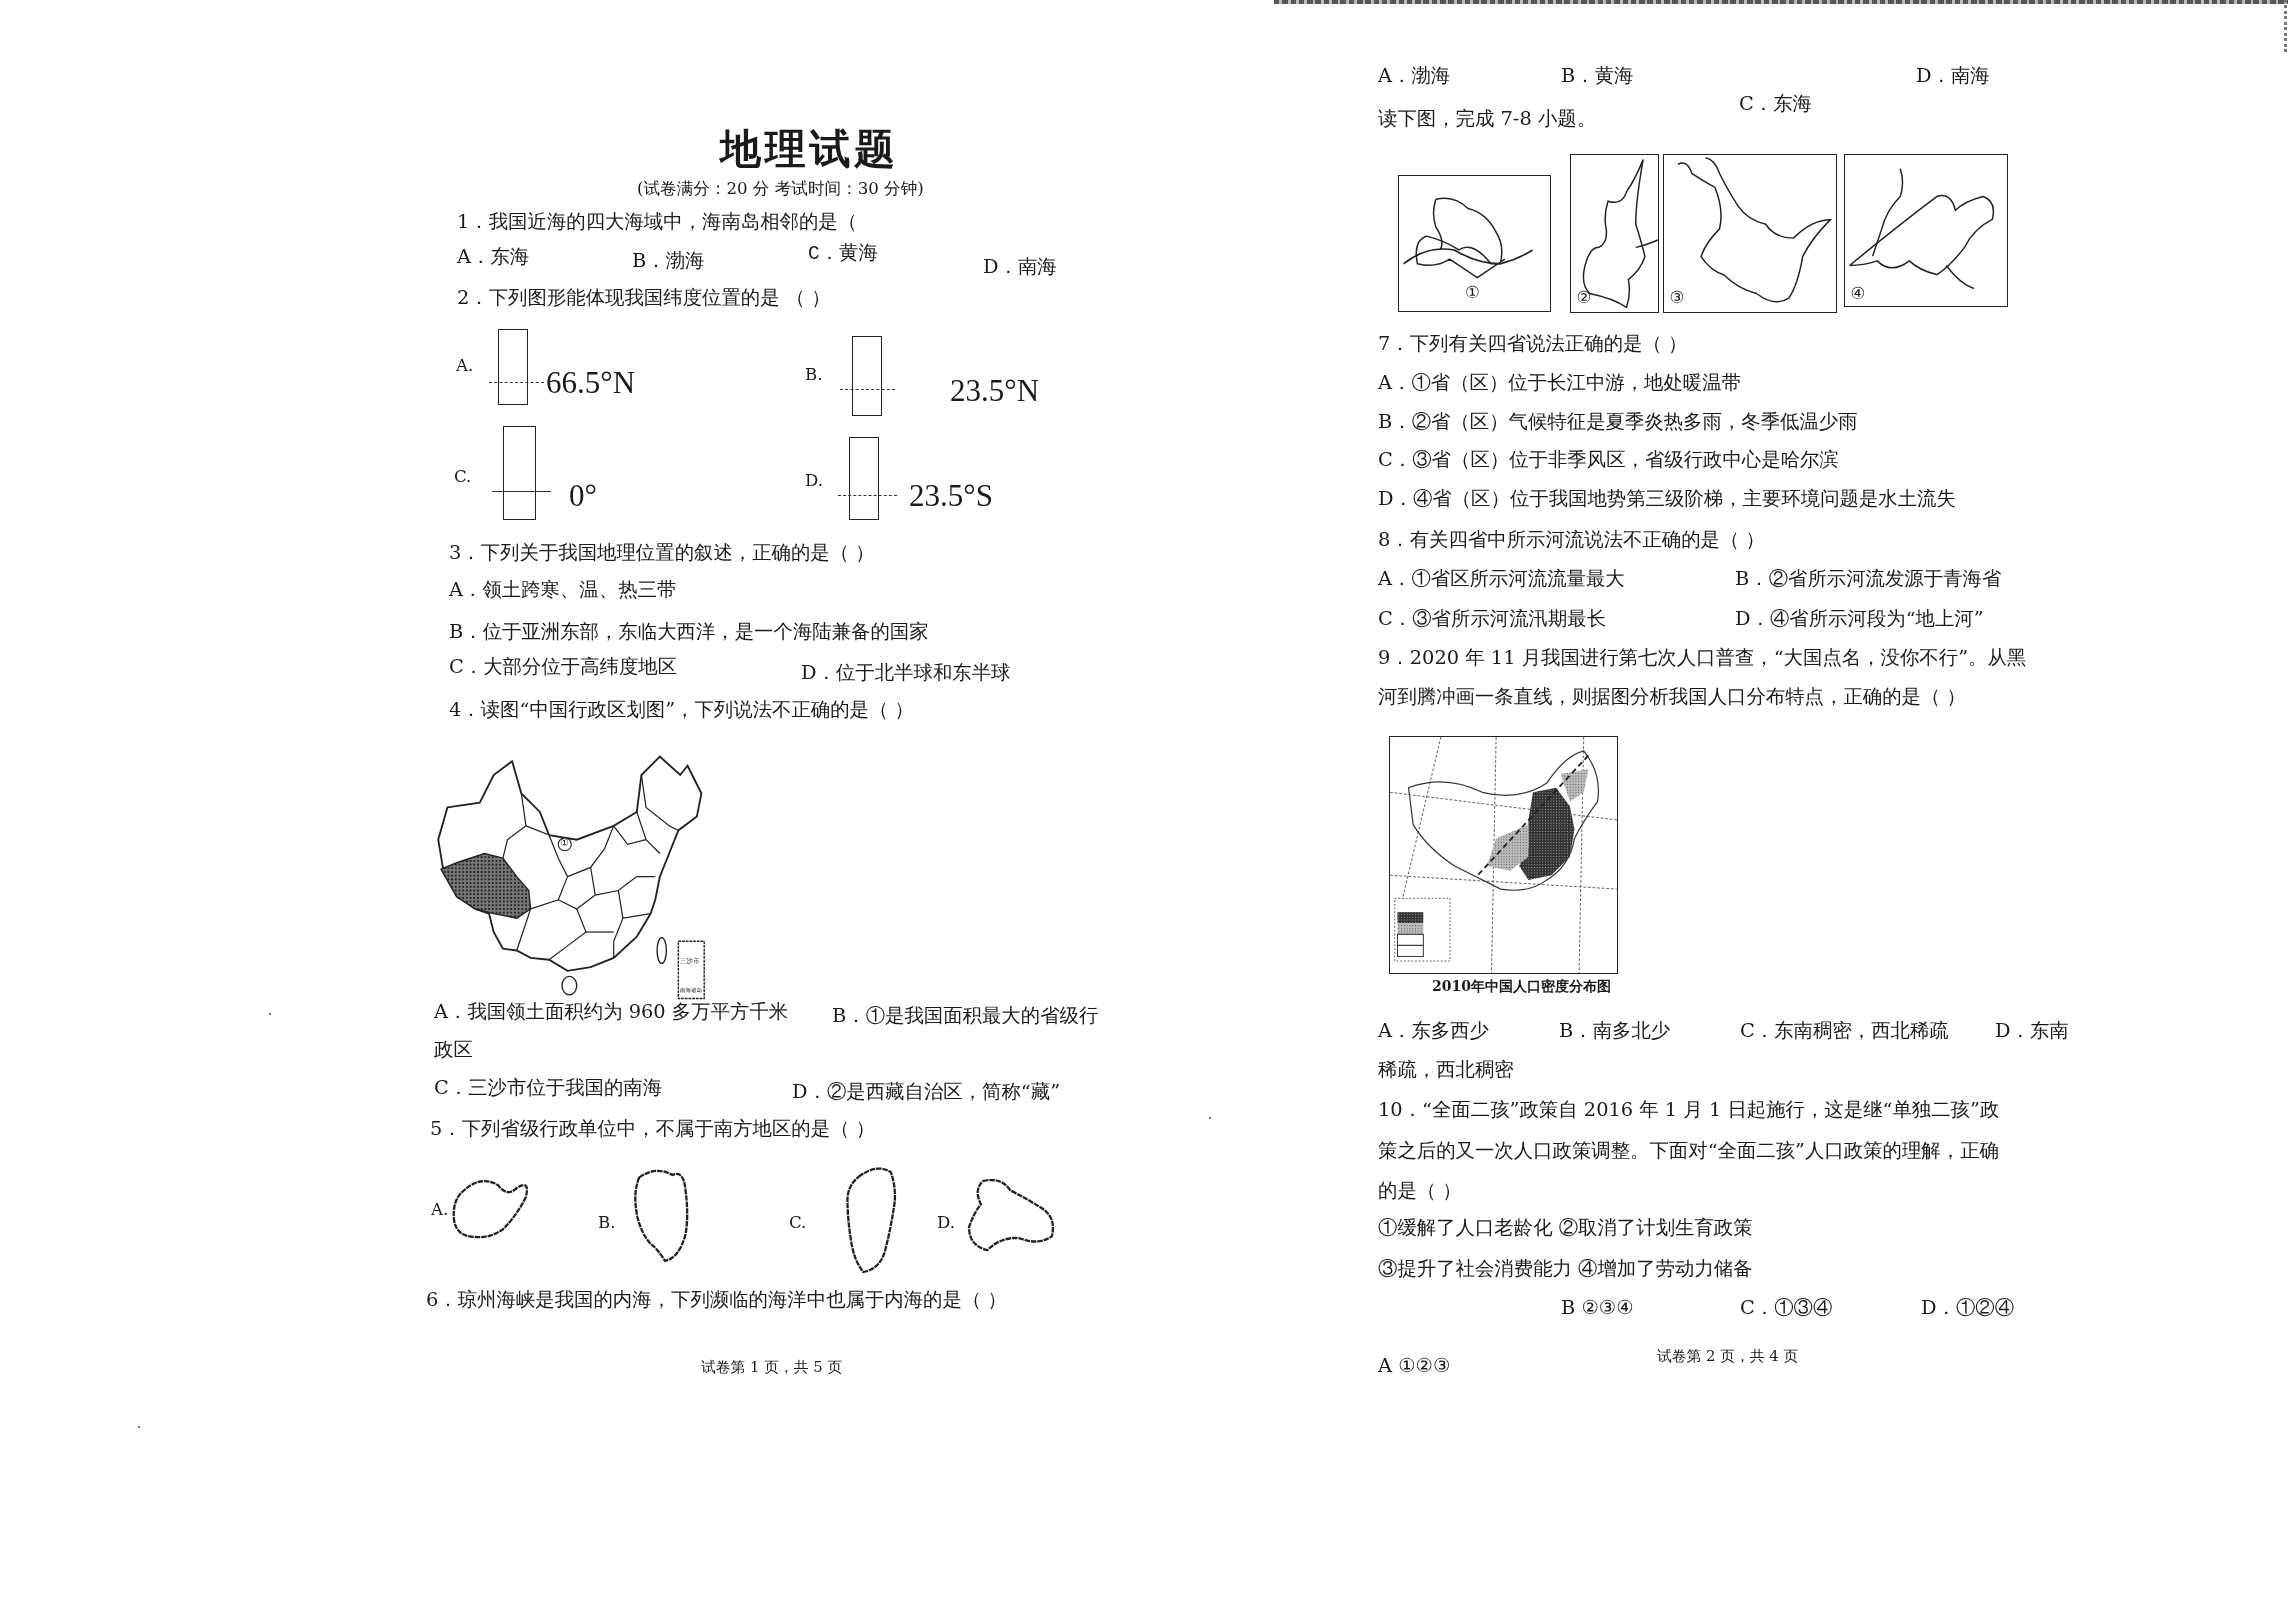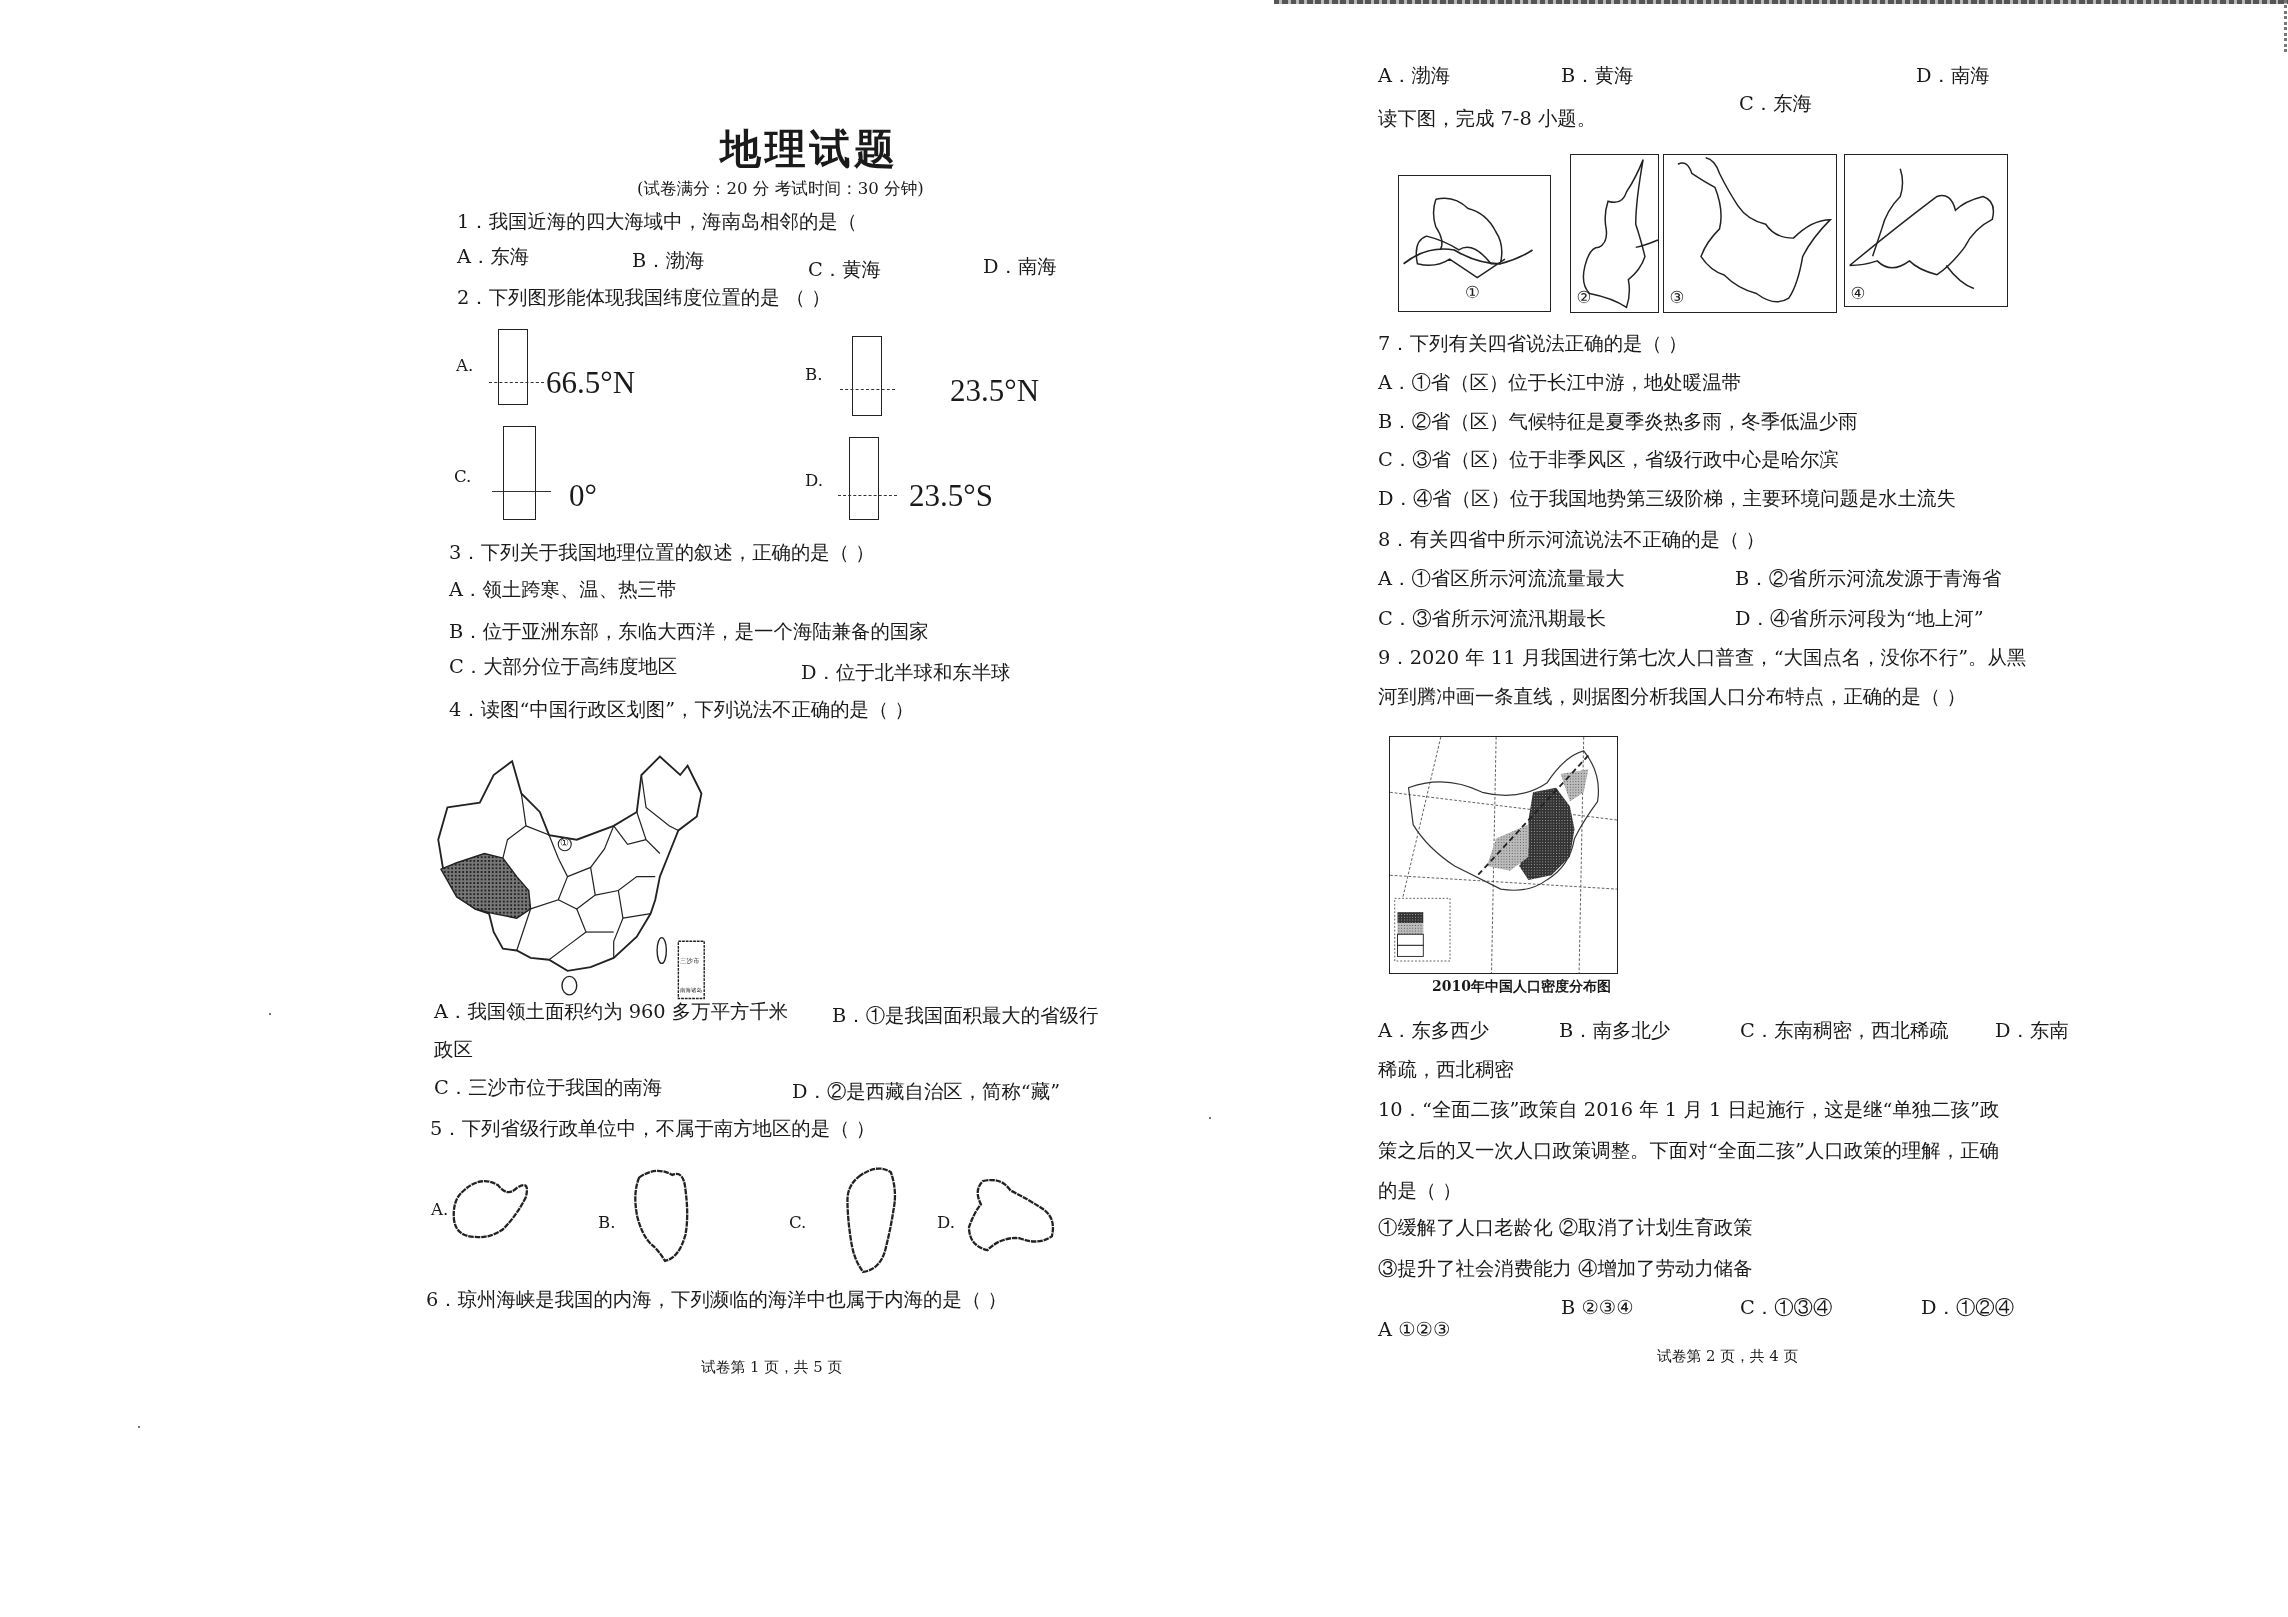--- a/index.html
+++ b/index.html
@@ -40,21 +40,21 @@
 <div class="right-edge"></div>
 
 <div class="page page-left">
 
   <div class="txt title2" style="left:720px;top:129px;">地理试题</div>
   <div class="txt sub" style="left:637px;top:181px;">(试卷满分：20 分  考试时间：30 分钟)</div>
 
   <div class="txt" style="left:457px;top:212px;">1．我国近海的四大海域中，海南岛相邻的是（</div>
   <div class="txt" style="left:457px;top:247px;">A．东海</div>
   <div class="txt" style="left:632px;top:251px;">B．渤海</div>
-  <div class="txt" style="left:808px;top:260px;">C．黄海</div>
+  <div class="txt" style="left:808px;top:245px;font-family:Liberation Mono, monospace;">C．黄海</div>
   <div class="txt" style="left:983px;top:257px;">D．南海</div>
 
   <div class="txt" style="left:457px;top:288px;">2．下列图形能体现我国纬度位置的是    （    ）</div>
 
   <div class="txt" style="left:456px;top:358px;font-size:16.6px;">A.</div>
   <div>
     <div class="lat-box" style="left:498px;top:329px;height:74px;"></div>
     <div class="lat-line" style="left:489px;top:382px;width:55px;"></div>
     <div class="lat-label" style="left:546px;top:367px;">66.5°N</div>
   </div>
@@ -255,21 +255,21 @@
   <div class="txt" style="left:415px;top:1021px;">B．南多北少</div>
   <div class="txt" style="left:596px;top:1021px;">C．东南稠密，西北稀疏</div>
   <div class="txt" style="left:851px;top:1021px;">D．东南</div>
   <div class="txt" style="left:234px;top:1060px;">稀疏，西北稠密</div>
 
   <div class="txt" style="left:234px;top:1100px;">10．“全面二孩”政策自 2016 年 1 月 1 日起施行，这是继“单独二孩”政</div>
   <div class="txt" style="left:234px;top:1141px;">策之后的又一次人口政策调整。下面对“全面二孩”人口政策的理解，正确</div>
   <div class="txt" style="left:234px;top:1181px;">的是（    ）</div>
   <div class="txt" style="left:234px;top:1218px;">①缓解了人口老龄化   ②取消了计划生育政策</div>
   <div class="txt" style="left:234px;top:1259px;">③提升了社会消费能力   ④增加了劳动力储备</div>
-  <div class="txt" style="left:234px;top:1320px;text-align:center;">A  ①②③</div>
+  <div class="txt" style="left:234px;top:1356px;text-align:center;">A  ①②③</div>
   <div class="txt" style="left:417px;top:1298px;">B  ②③④</div>
   <div class="txt" style="left:596px;top:1298px;">C．①③④</div>
   <div class="txt" style="left:777px;top:1298px;">D．①②④</div>
 
   <div class="txt footer" style="left:513px;top:1349px;">试卷第 2 页，共 4 页</div>
 </div>
 
 <div class="speck" style="left:269px;top:1013px;"></div>
 <div class="speck" style="left:1209px;top:1117px;"></div>
 <div class="speck" style="left:138px;top:1426px;"></div>

